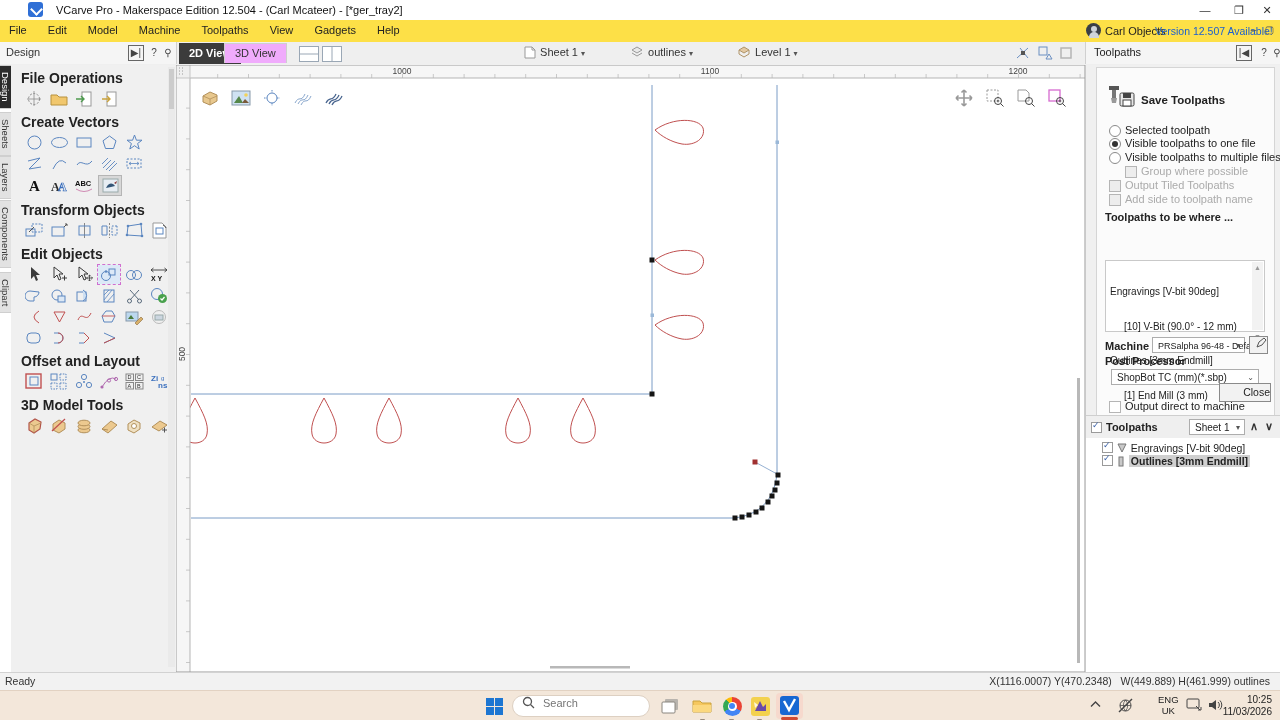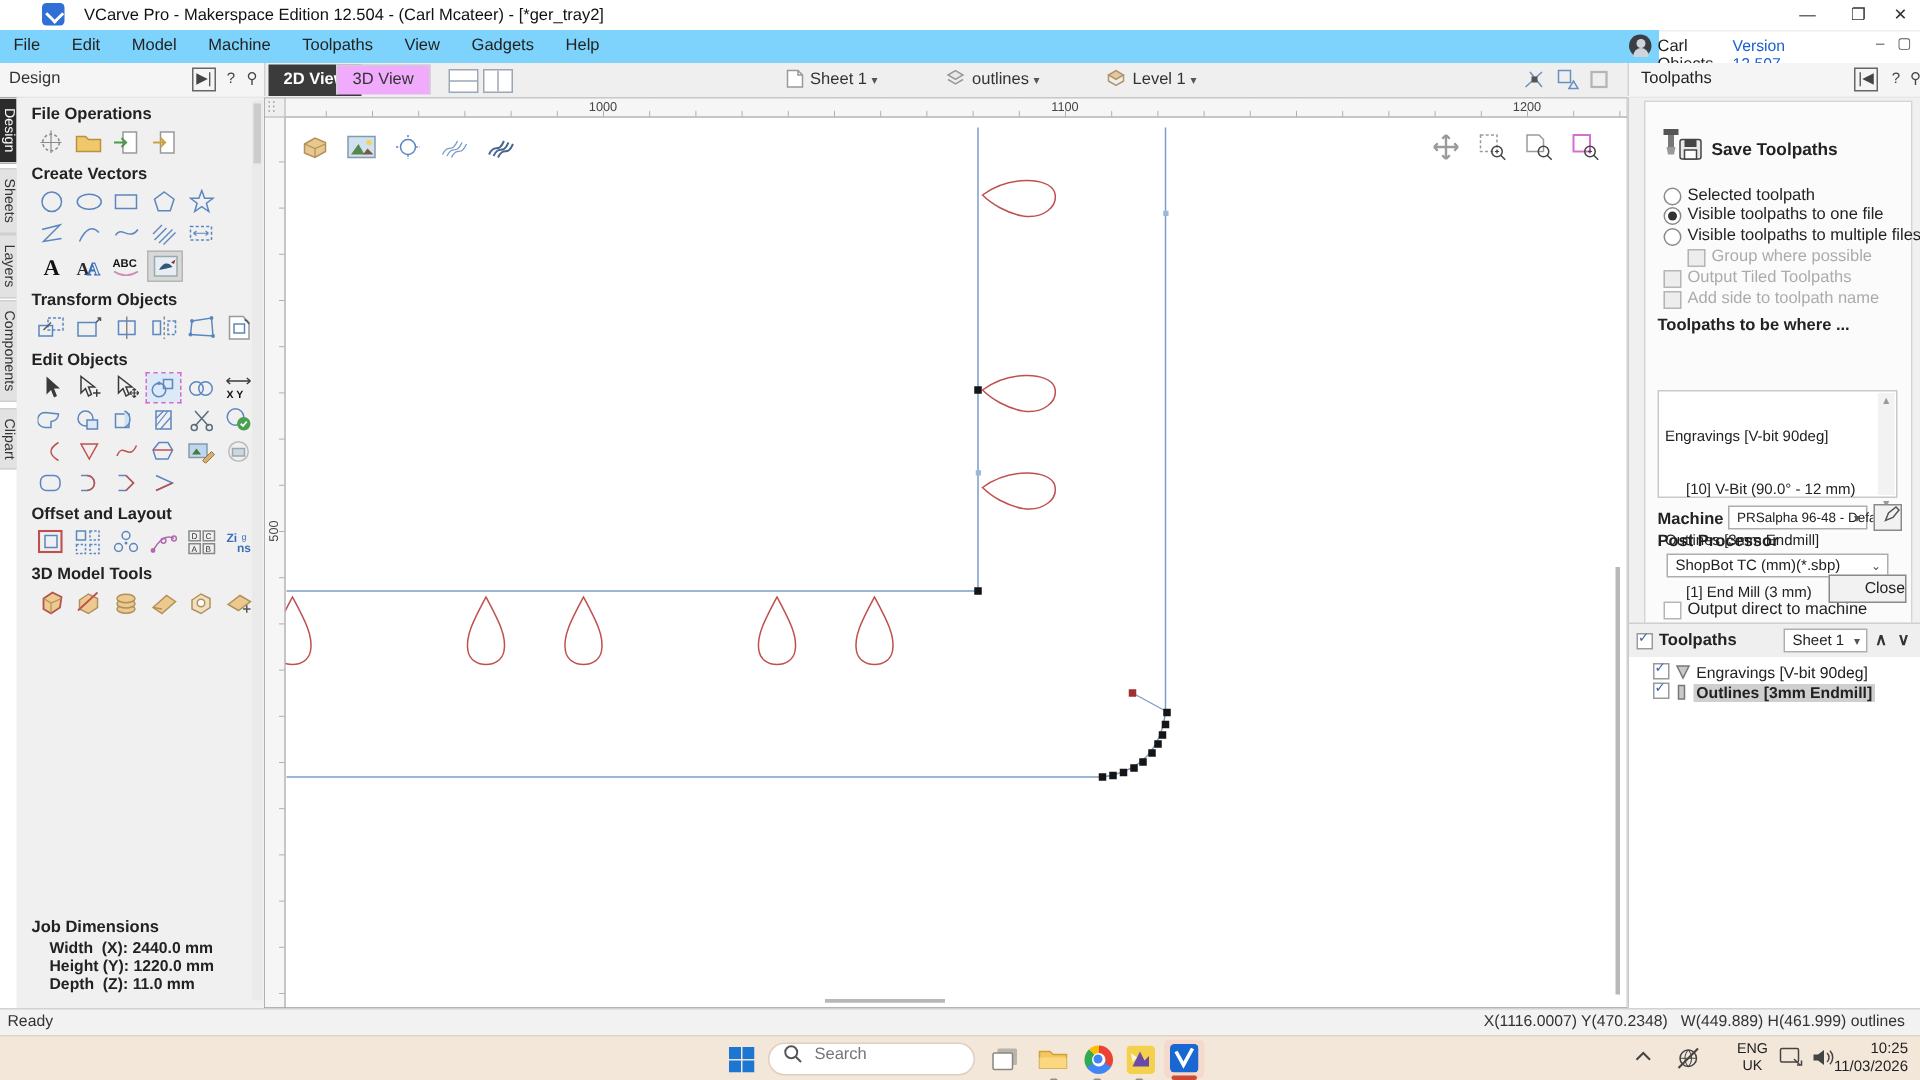--- a/index.html
+++ b/index.html
@@ -6,21 +6,21 @@
     font-family:"Liberation Sans",sans-serif;font-size:11px;background:#fff;color:#222;
     -webkit-font-smoothing:antialiased}
   .abs{position:absolute}
   
   #titlebar{position:absolute;left:0;top:0;width:1280px;height:20px;background:#fff;border-bottom:1px solid #eee}
   #appicon{position:absolute;left:28px;top:2px;width:15px;height:15px;border-radius:3px;background:#2f6fd6}
   #appicon:after{content:"";position:absolute;left:4px;top:3px;width:7px;height:7px;border-left:2px solid #fff;border-bottom:2px solid #fff;transform:rotate(-45deg)}
   #wtitle{position:absolute;left:56px;top:4px;font-size:11px;color:#111;white-space:pre}
   .wbtn{position:absolute;top:0;width:34px;height:20px;text-align:center;line-height:20px;font-size:11px;color:#333}
   
-  #menubar{position:absolute;left:0;top:20px;width:1106px;height:22px;background:#7dd3fc}
+  #menubar{position:absolute;left:0;top:20px;width:1280px;height:22px;background:#fde047}
   .menuitem{display:inline-block;padding:4px 9px;color:#222;font-size:11px}
   #avatar{position:absolute;left:1086px;top:3px;width:15px;height:15px;border-radius:50%;background:#3a3f46}
   #avatar:after{content:"";position:absolute;left:4.5px;top:3px;width:6px;height:6px;border-radius:50%;background:#cfd4da}
   #avatar:before{content:"";position:absolute;left:2.5px;top:9px;width:10px;height:6px;border-radius:5px 5px 0 0;background:#cfd4da}
   #username{position:absolute;left:1105px;top:5px;color:#222}
   #versionlink{position:absolute;left:1155px;top:5px;color:#1a5fd0;font-size:10.5px}
   .mwbtn{position:absolute;top:3px;width:15px;height:15px;text-align:center;line-height:14px;color:#555;font-size:10px}
   
   #topbar{position:absolute;left:0;top:42px;width:1280px;height:23px;background:#efefef;border-bottom:1px solid #c9c9c9}
   #design-hd{position:absolute;left:0;top:0;width:176px;height:22px;background:#f5f5f5;border-right:1px solid #d0d0d0}
@@ -32,21 +32,21 @@
   .splitic{position:absolute;top:4px;width:18px;height:14px;border:1px solid #9aa7b5;background:#fff}
   .dropctl{position:absolute;top:3px;height:17px;color:#333;font-size:11px;white-space:nowrap}
   .dropctl .car{font-size:8px;color:#555}
   #tp-hd{position:absolute;left:1085px;top:0;width:195px;height:22px;background:#f5f5f5;border-left:1px solid #d0d0d0}
   
   .sidetab{position:absolute;left:0;width:11px;background:#e2e2e2;color:#333;writing-mode:vertical-rl;
     font-size:9.5px;padding:6px 0;text-align:center;border:1px solid #cfcfcf;border-left:none}
   .sidetab.active{background:#2b2b2b;color:#fff}
   
   #toolpanel{position:absolute;left:11px;top:65px;width:165px;height:607px;background:#f0f0f0;border-right:1px solid #c9c9c9}
-  .sectitle{font-weight:bold;color:#222;font-size:11px;padding:5px 0 2px 10px}
+  .sectitle{font-weight:bold;color:#222;font-size:14px;padding:5px 0 2px 10px}
   .icorow{display:flex;gap:3px;padding:1px 0 1px 12px;align-items:center}
   .ti{width:22px;height:19px;display:flex;align-items:center;justify-content:center}
   .ti svg{display:block}
   .ti.sel{background:#dce9f7;outline:1px dashed #d06fd0}
   #jobdims{position:absolute;left:0;bottom:10px;width:165px}
   #jobdims .jt{font-weight:bold;padding-left:10px;padding-bottom:2px}
   .jrow{padding-left:22px;font-weight:bold;font-size:10.5px;line-height:12px;white-space:pre}
   #panelsb{position:absolute;right:1px;top:2px;width:7px;height:600px;background:#eaeaea}
   #panelsb .th{position:absolute;left:1px;top:2px;width:5px;height:40px;background:#cccccc}
   
@@ -573,26 +573,20 @@
           <path d="M2 10l8-6 7 4-8 6z" fill="#ecc98f" stroke="#b2905a"></path>
           <path d="M12 13h5M14.5 10.5v5" stroke="#555" fill="none"></path>
         </svg>
       </span>
   </div>
 
   <div id="panelsb">
       <div class="th"></div>
     </div>
 
-  <div id="jobdims">
-    <div class="jt">Job Dimensions</div>
-    <div class="jrow"><span>Width  (X):</span> <span>2440.0 mm</span></div>
-    <div class="jrow"><span>Height (Y):</span> <span>1220.0 mm</span></div>
-    <div class="jrow"><span>Depth  (Z):</span> <span>11.0 mm</span></div>
-  </div>
 </div>
 
 <div id="canvas">
 <svg width="909" height="607">
   <defs>
     <pattern id="pt" width="30.8" height="13" x="10.4" patternUnits="userSpaceOnUse">
       <path d="M0 9V13" stroke="#999" stroke-width="1"></path>
     </pattern>
     <pattern id="pl" width="14" height="30.8" y="11.8" patternUnits="userSpaceOnUse">
       <path d="M10 0H14" stroke="#999" stroke-width="1"></path>

